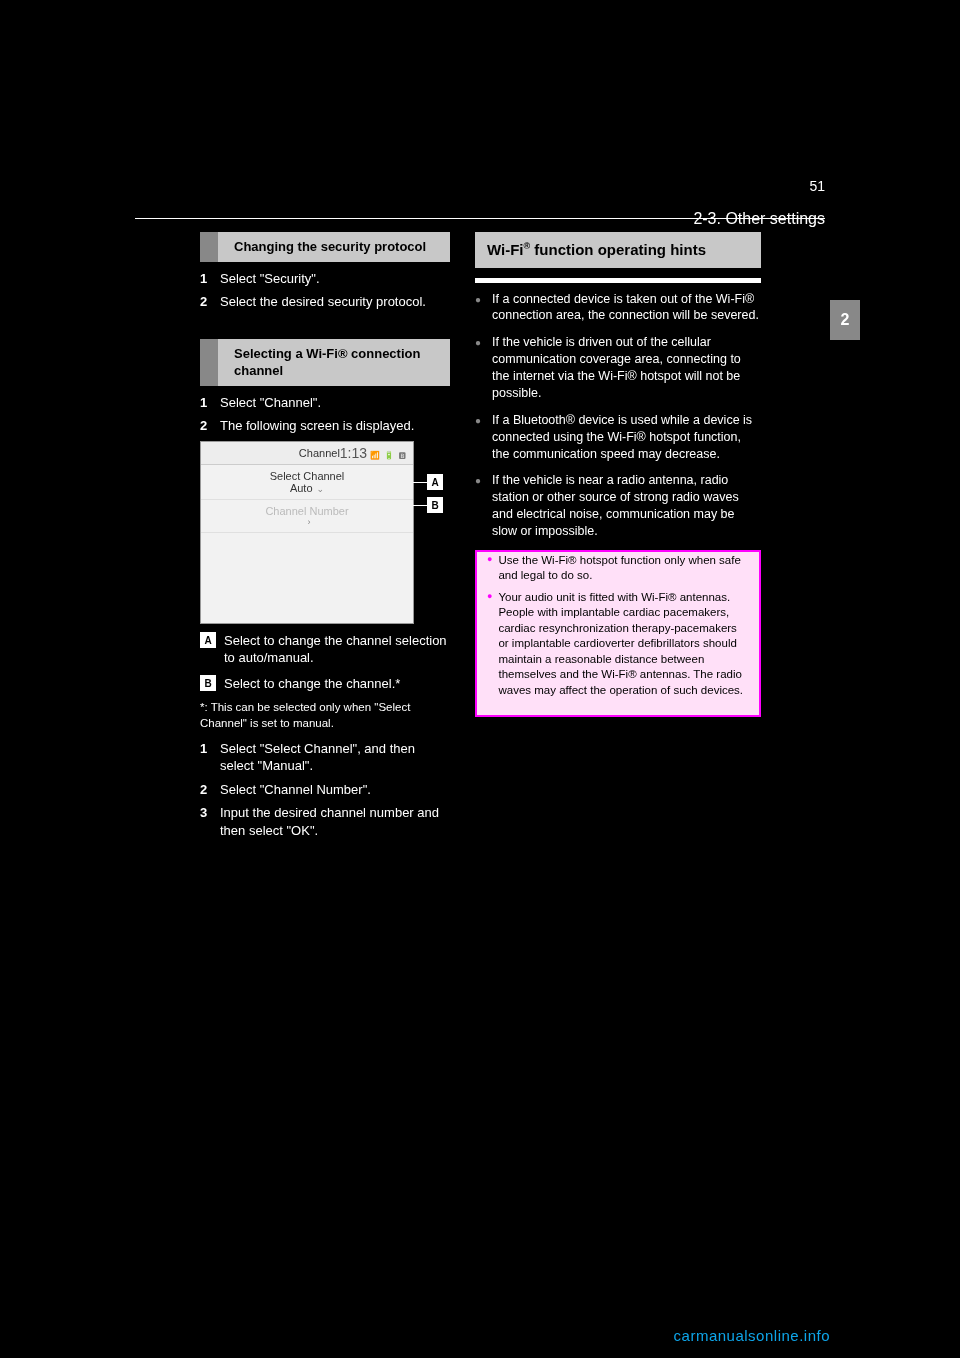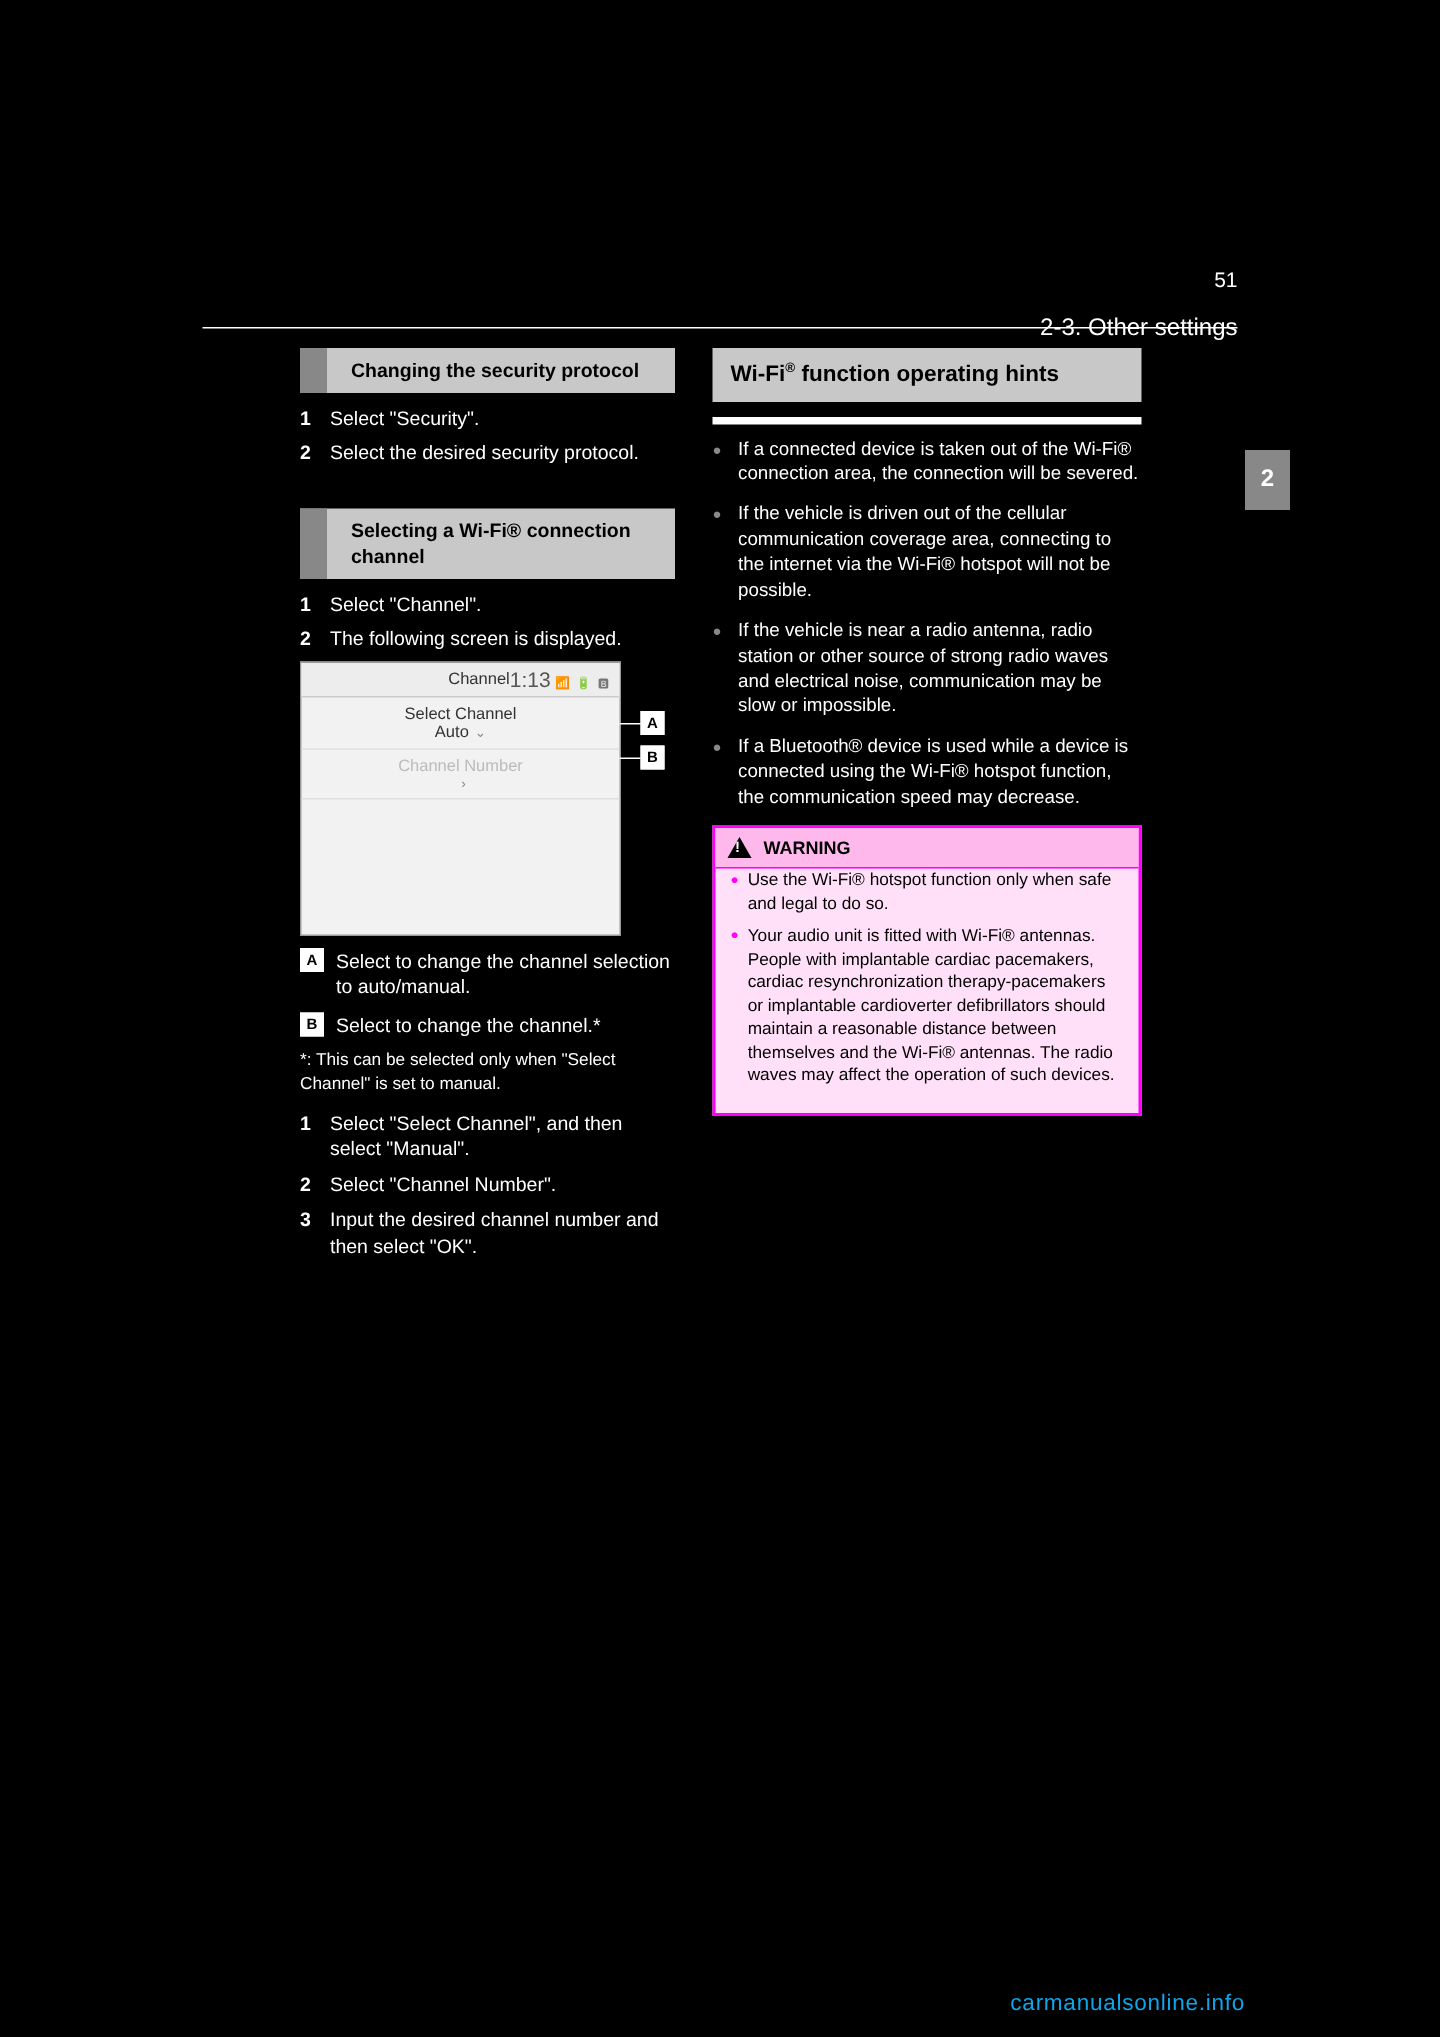--- a/index.html
+++ b/index.html
@@ -196,32 +196,28 @@
   <div class="bullet">
     <span class="bullet-dot"></span>
     <span class="bullet-text">If a connected device is taken out of the Wi-Fi® connection area, the connection will be severed.</span>
   </div>
   <div class="bullet">
     <span class="bullet-dot"></span>
     <span class="bullet-text">If the vehicle is driven out of the cellular communication coverage area, connecting to the internet via the Wi-Fi® hotspot will not be possible.</span>
   </div>
   <div class="bullet">
     <span class="bullet-dot"></span>
+    <span class="bullet-text">If a Bluetooth® device is used while a device is connected using the Wi-Fi® hotspot function, the communication speed may decrease.</span>
+  </div>
+  <div class="bullet">
+    <span class="bullet-dot"></span>
     <span class="bullet-text">If the vehicle is near a radio antenna, radio station or other source of strong radio waves and electrical noise, communication may be slow or impossible.</span>
   </div>
-  <div class="bullet">
-    <span class="bullet-dot"></span>
-    <span class="bullet-text">If a Bluetooth® device is used while a device is connected using the Wi-Fi® hotspot function, the communication speed may decrease.</span>
-  </div>
 
   <div class="warning-box">
-    <div class="warning-header">
-      <div class="warn-icon"></div>
-      <span>WARNING</span>
-    </div>
     <div class="warning-body">
       <div class="wbullet">
         <span class="wbullet-text">Use the Wi-Fi® hotspot function only when safe and legal to do so.</span>
       </div>
       <div class="wbullet">
         <span class="wbullet-text">Your audio unit is fitted with Wi-Fi® antennas. People with implantable cardiac pacemakers, cardiac resynchronization therapy-pacemakers or implantable cardioverter defibrillators should maintain a reasonable distance between themselves and the Wi-Fi® antennas. The radio waves may affect the operation of such devices.</span>
       </div>
     </div>
   </div>
 </div>

